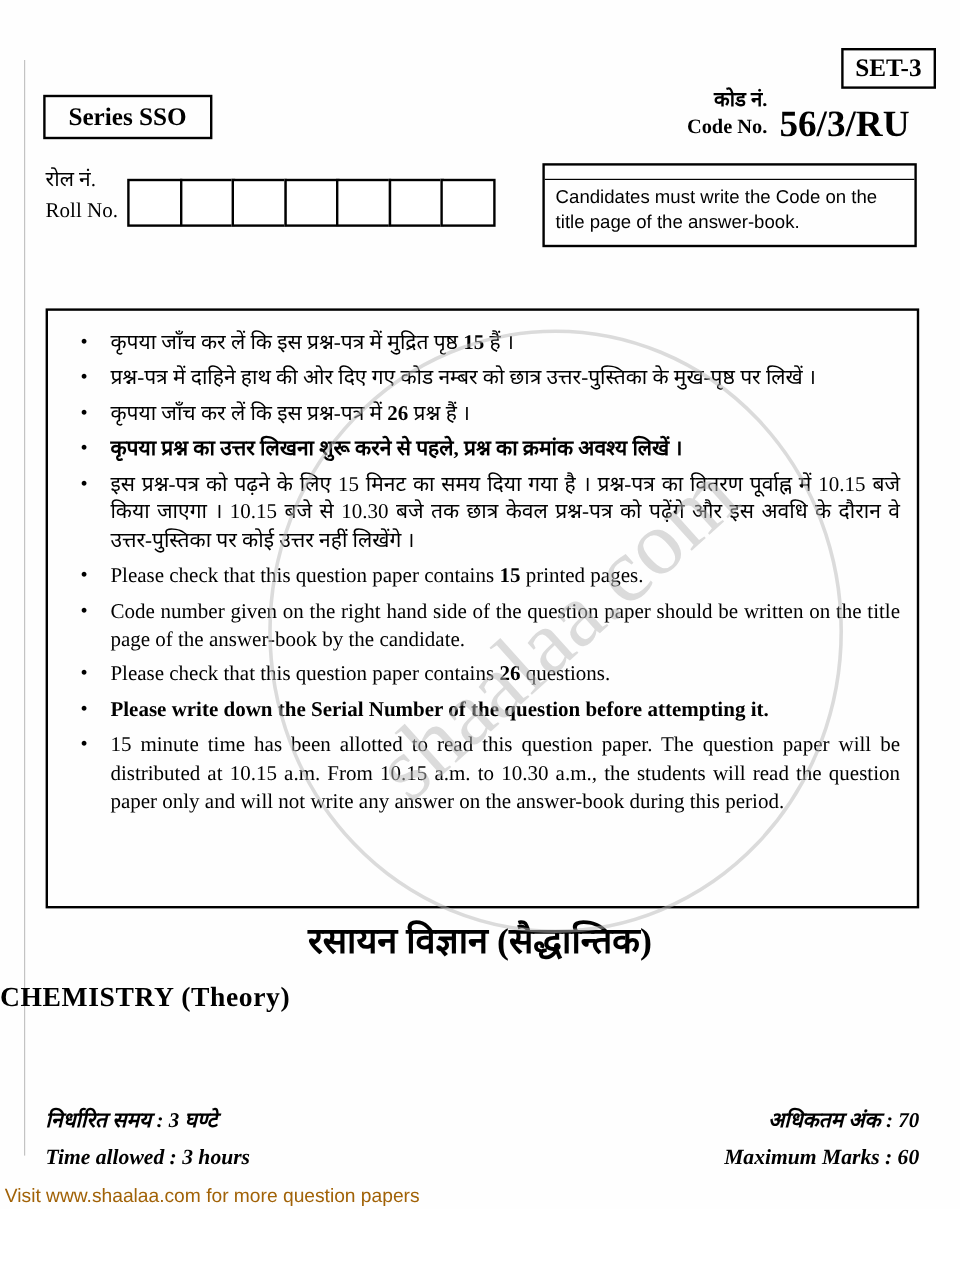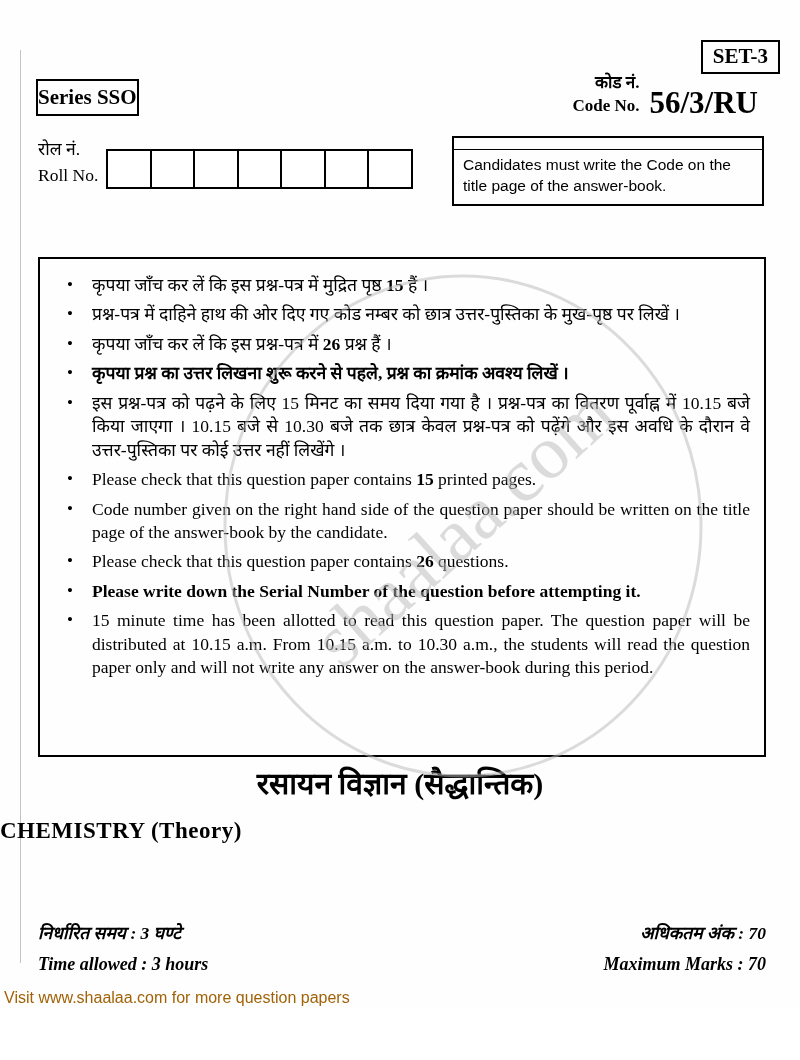--- a/index.html
+++ b/index.html
@@ -15,21 +15,21 @@
   }
   
   .set-box {
     position:absolute; top:40px; right:20px;
     border:2.5px solid #000; padding:2px 10px 3px;
     font-weight:bold; font-size:21px;
   }
   
   .series-box {
     position:absolute; top:79px; left:36px;
-    border:2.5px solid #000; padding:4px 0;
+    border:2.5px solid #000; padding:4px 19px;
     font-weight:bold; font-size:21px;
   }
   
   .code-block { position:absolute; top:72px; right:42px; display:flex; align-items:flex-end; gap:10px; }
   .code-labels { text-align:right; font-weight:bold; font-size:17px; line-height:1.35; }
   .code-value { font-weight:bold; font-size:31px; line-height:0.95; }
   
   .roll-block { position:absolute; top:136px; left:38px; display:flex; gap:8px;align-items:flex-end; }
   .roll-labels { font-size:17.5px; line-height:1.5; }
   .roll-boxes { display:flex; margin-top:9px; }
@@ -164,21 +164,21 @@
 
   <div class="title-hi">रसायन विज्ञान (सैद्धान्तिक)</div>
   <div class="title-en">CHEMISTRY (Theory)</div>
 
   <div class="meta-row hi">
     <span>निर्धारित समय : 3 घण्टे</span>
     <span>अधिकतम अंक : 70</span>
   </div>
   <div class="meta-row en">
     <span>Time allowed : 3 hours</span>
-    <span>Maximum Marks : 70</span>
+    <span>Maximum Marks : 60</span>
   </div>
 
   <div class="footer-row">
     <span class="f-left">56/3/RU</span>
     <span class="f-center">1</span>
     <span class="f-right">P.T.O.</span>
   </div>
 
   <svg class="watermark" width="800" height="1060" viewBox="0 0 800 1060">
     <ellipse cx="463" cy="526" rx="238" ry="250" fill="none" stroke="#b9b9b9" stroke-width="3"></ellipse>

